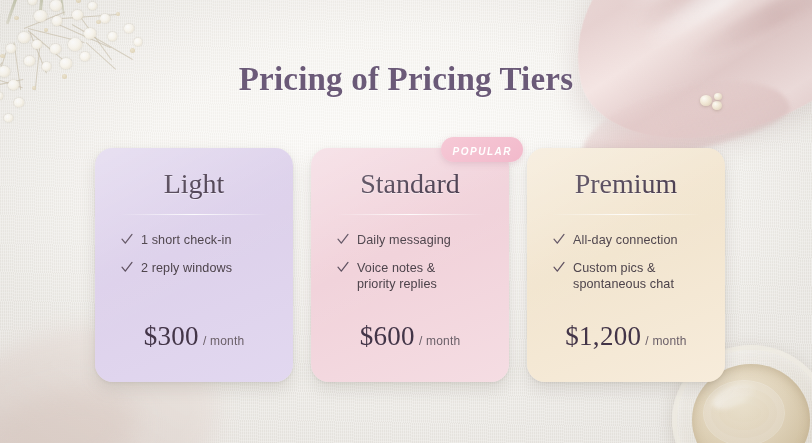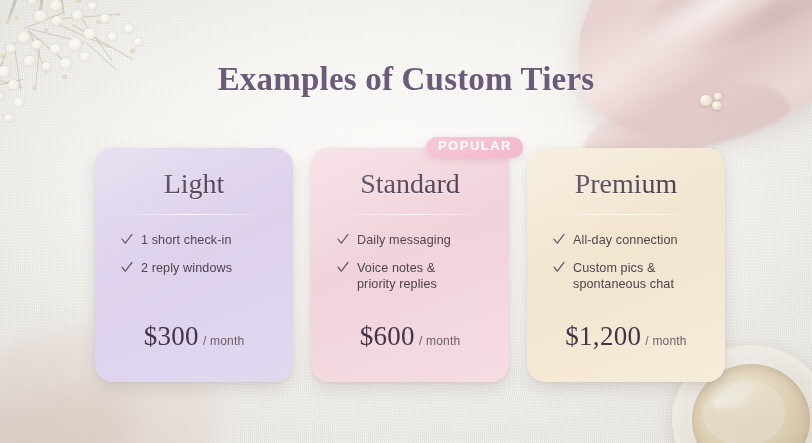--- a/index.html
+++ b/index.html
@@ -282,27 +282,28 @@
     letter-spacing: .2px;
   }
 
   
   .badge {
     position: absolute;
     top: -11px;
     right: -14px;
     background: linear-gradient(150deg, #f6c9d6 0%, #f2b9cb 100%);
     color: #ffffff;
-    font-size: 13px;
+    font-size: 10px;
     font-weight: bold;
     letter-spacing: 1.5px;
-    padding: 1px 11px 5px 12px;
+    padding: 9px 11px 5px 12px;
     border-radius: 999px;
     box-shadow: 0 2px 6px rgba(190,140,160,.30);
     z-index: 4;
+    font-style: italic;
   }
 </style>
 </head>
 <body>
 
 <div id="stage">
 
   <div class="bg-base"></div>
   <div class="bg-texture"></div>
 
@@ -384,21 +385,21 @@
 
   <div class="cup">
     <div class="cup-liquid"></div>
     <div class="cup-swirl"></div>
     <div class="cup-gloss"></div>
   </div>
 
   <div class="bg-vignette"></div>
 
   <h1 class="heading">
-    <span>Examples of Custom Tiers</span>
+    <span>Pricing of Pricing Tiers</span>
   </h1>
 
   <div class="cards">
 
     <div class="card card-light">
       <div class="card-title">Light</div>
       <div class="card-divider"></div>
       <ul class="features">
         <li class="feature">
           <span class="check">

